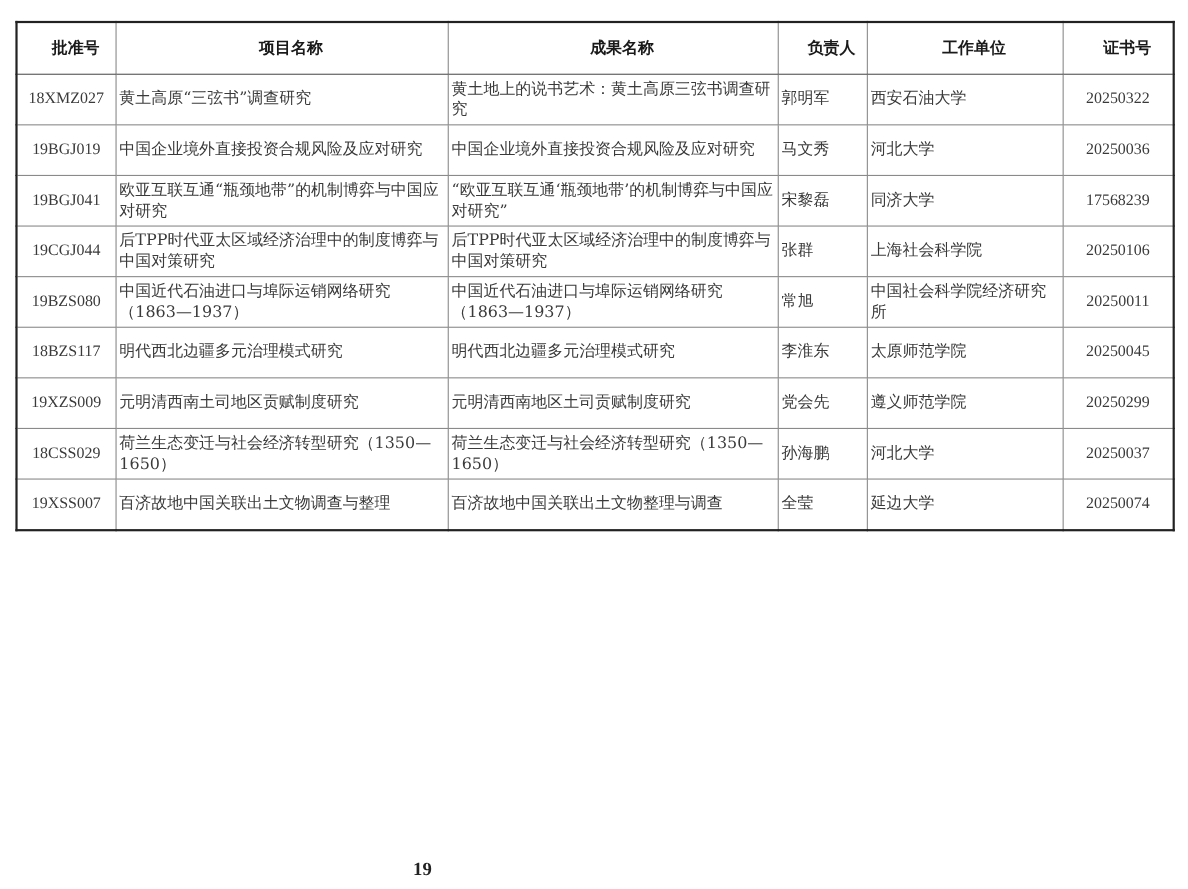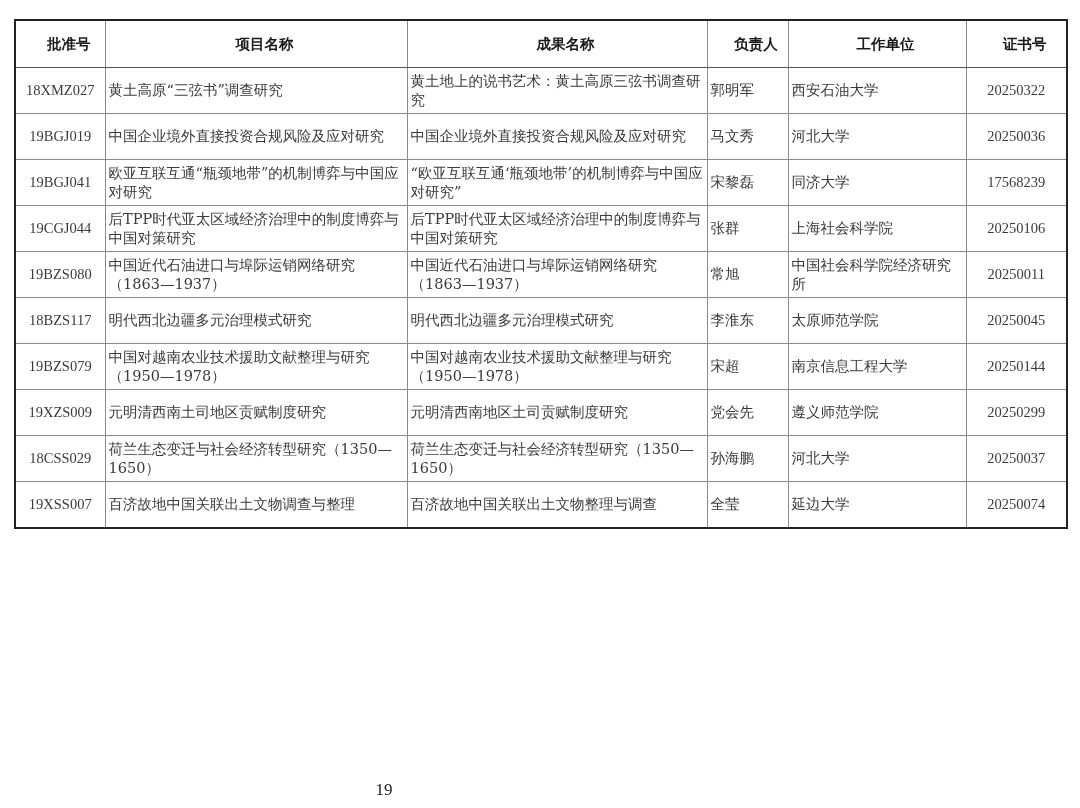--- a/index.html
+++ b/index.html
@@ -59,20 +59,21 @@
     position: absolute;
     left: 0;
     width: 1080px;
     top: 780px;
     text-align: center;
     font-family: "Liberation Serif", "DejaVu Serif", serif;
     font-size: 17px;
     color: #222222;
     padding-left: 84px;
     box-sizing: border-box;
+    font-weight: bold;
   }
   .page-number span { display: inline-block; transform: translateX(-198px); }
 </style>
 </head>
 <body>
 
 <div class="page">
   <table class="awards">
     <colgroup>
       <col style="width:90px">
@@ -135,28 +136,20 @@
       </tr>
       <tr>
         <td class="num">18BZS117</td>
         <td class="c-left">明代西北边疆多元治理模式研究</td>
         <td class="c-left">明代西北边疆多元治理模式研究</td>
         <td class="c-center">李淮东</td>
         <td class="c-left">太原师范学院</td>
         <td class="num">20250045</td>
       </tr>
       <tr>
-        <td class="num">19BZS079</td>
-        <td class="c-left">中国对越南农业技术援助文献整理与研究（1950—1978）</td>
-        <td class="c-left">中国对越南农业技术援助文献整理与研究（1950—1978）</td>
-        <td class="c-center">宋超</td>
-        <td class="c-left">南京信息工程大学</td>
-        <td class="num">20250144</td>
-      </tr>
-      <tr>
         <td class="num">19XZS009</td>
         <td class="c-left">元明清西南土司地区贡赋制度研究</td>
         <td class="c-left">元明清西南地区土司贡赋制度研究</td>
         <td class="c-center">党会先</td>
         <td class="c-left">遵义师范学院</td>
         <td class="num">20250299</td>
       </tr>
       <tr>
         <td class="num">18CSS029</td>
         <td class="c-left">荷兰生态变迁与社会经济转型研究（1350—1650）</td>

